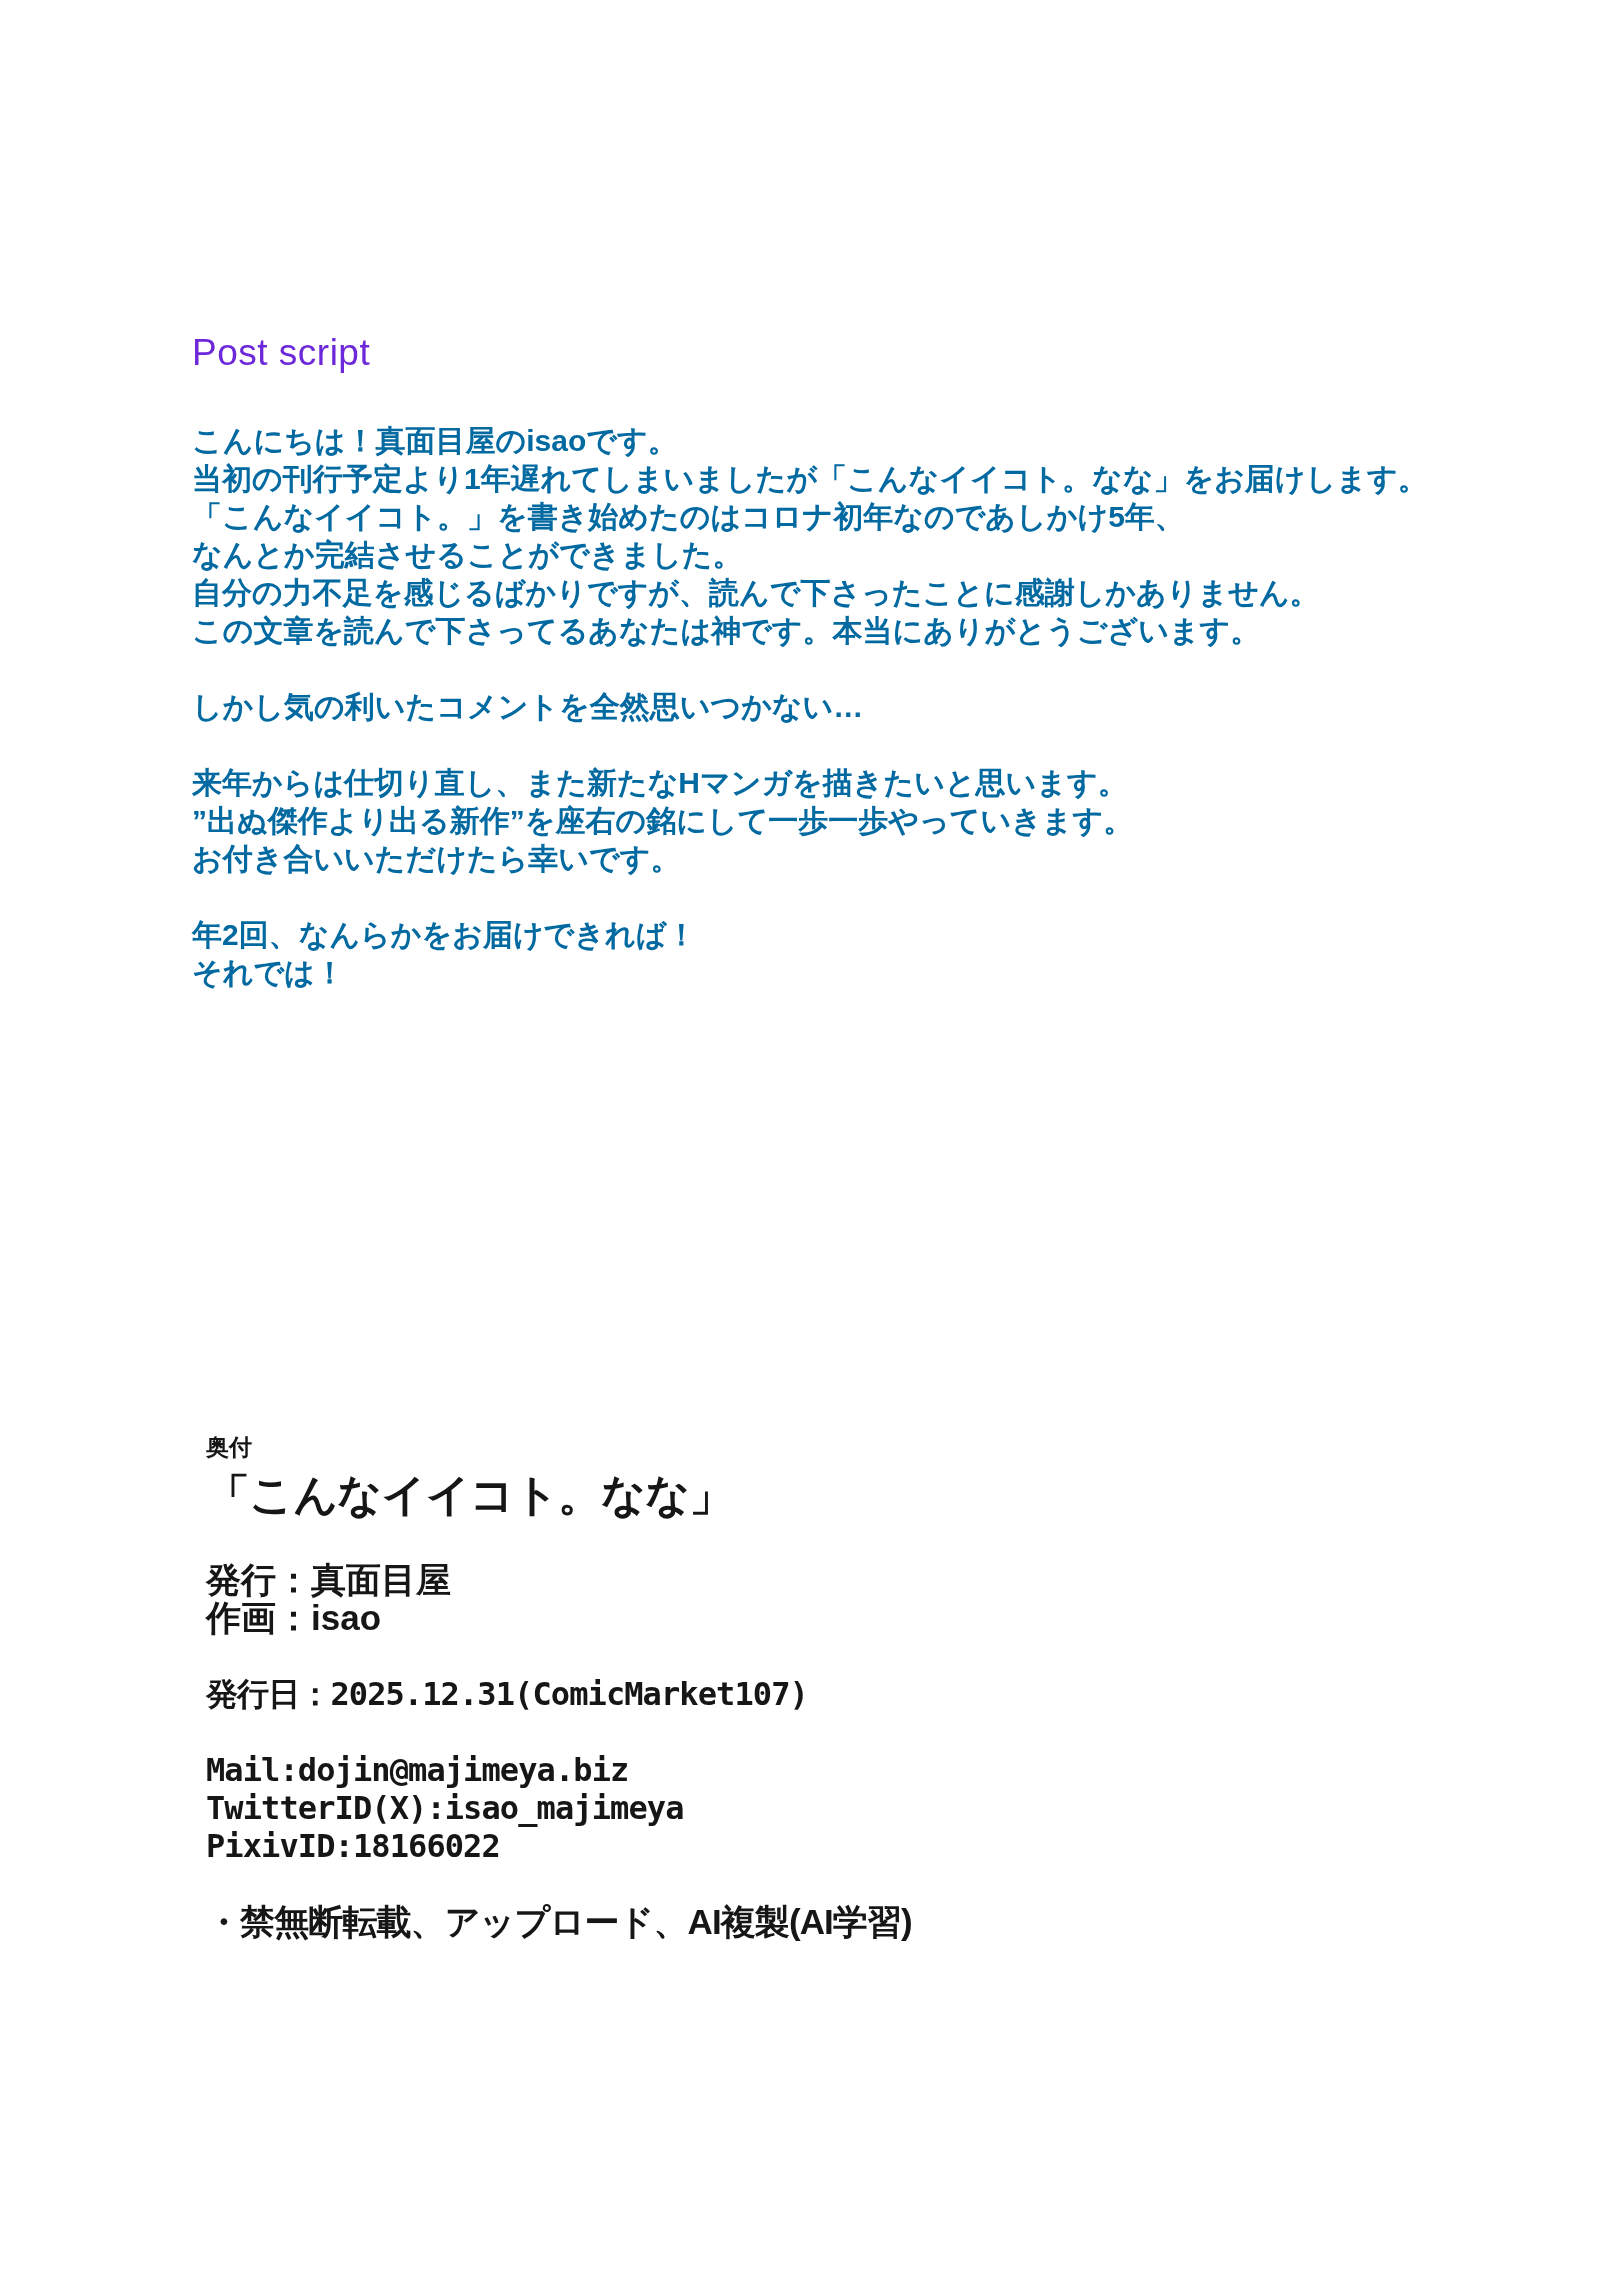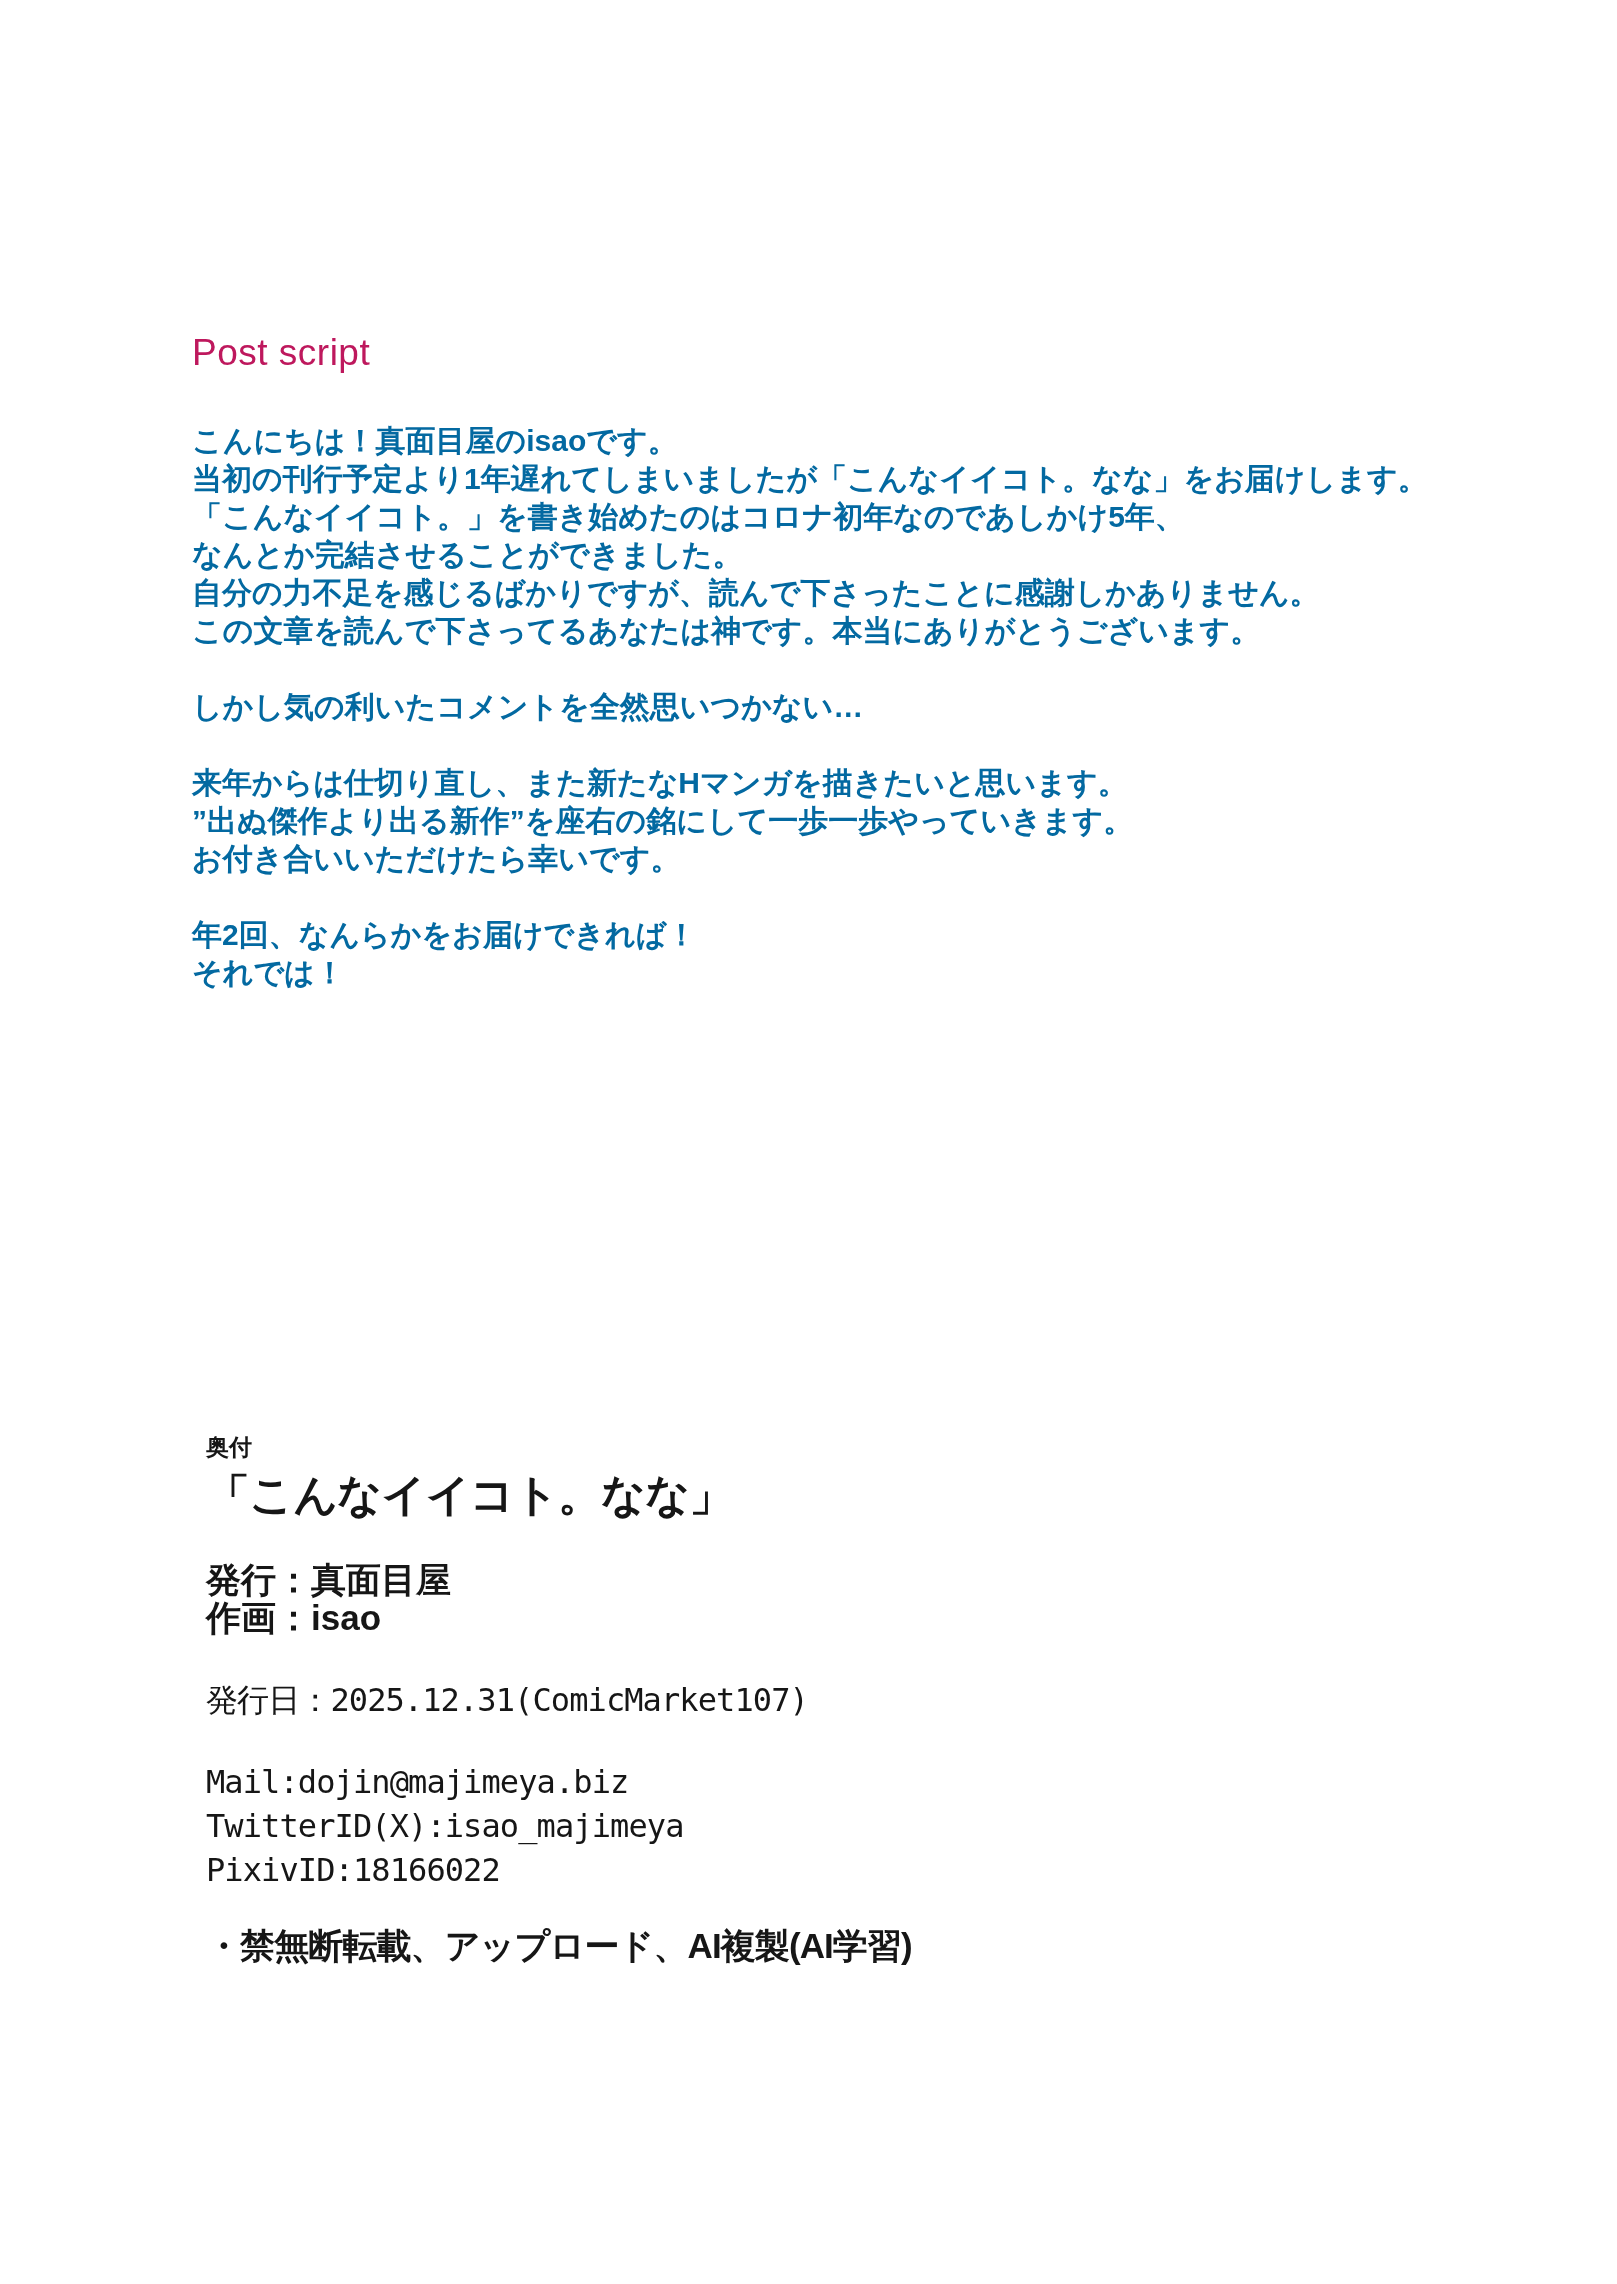--- a/index.html
+++ b/index.html
@@ -16,21 +16,21 @@
     font-family: "Liberation Sans", sans-serif;
   }
 
   
   .ps-heading {
     position: absolute;
     left: 192px;
     top: 334px;
     font-size: 37px;
     line-height: 38px;
-    color: #be185d;
+    color: #6d28d9;
     letter-spacing: 0.5px;
   }
   .postscript {
     position: absolute;
     left: 192px;
     top: 422px;
     width: 1316px;
     color: #0369a1;
     font-weight: bold;
   }
@@ -65,23 +65,22 @@
   .c-line {
     font-size: 35px;
     line-height: 38px;
     white-space: nowrap;
   }
   .c-mono {
     font-family: "DejaVu Sans Mono", "Liberation Sans", sans-serif;
     font-size: 32px;
     line-height: 38px;
     letter-spacing: -0.9px;
-    font-weight: 400;
+    font-weight: 700;
     white-space: nowrap;
-    margin-top: 6px;
   }
   .c-note {
     font-size: 35px;
     line-height: 38px;
     letter-spacing: -0.9px;
     white-space: nowrap;
   }
 </style>
 </head>
 <body>

